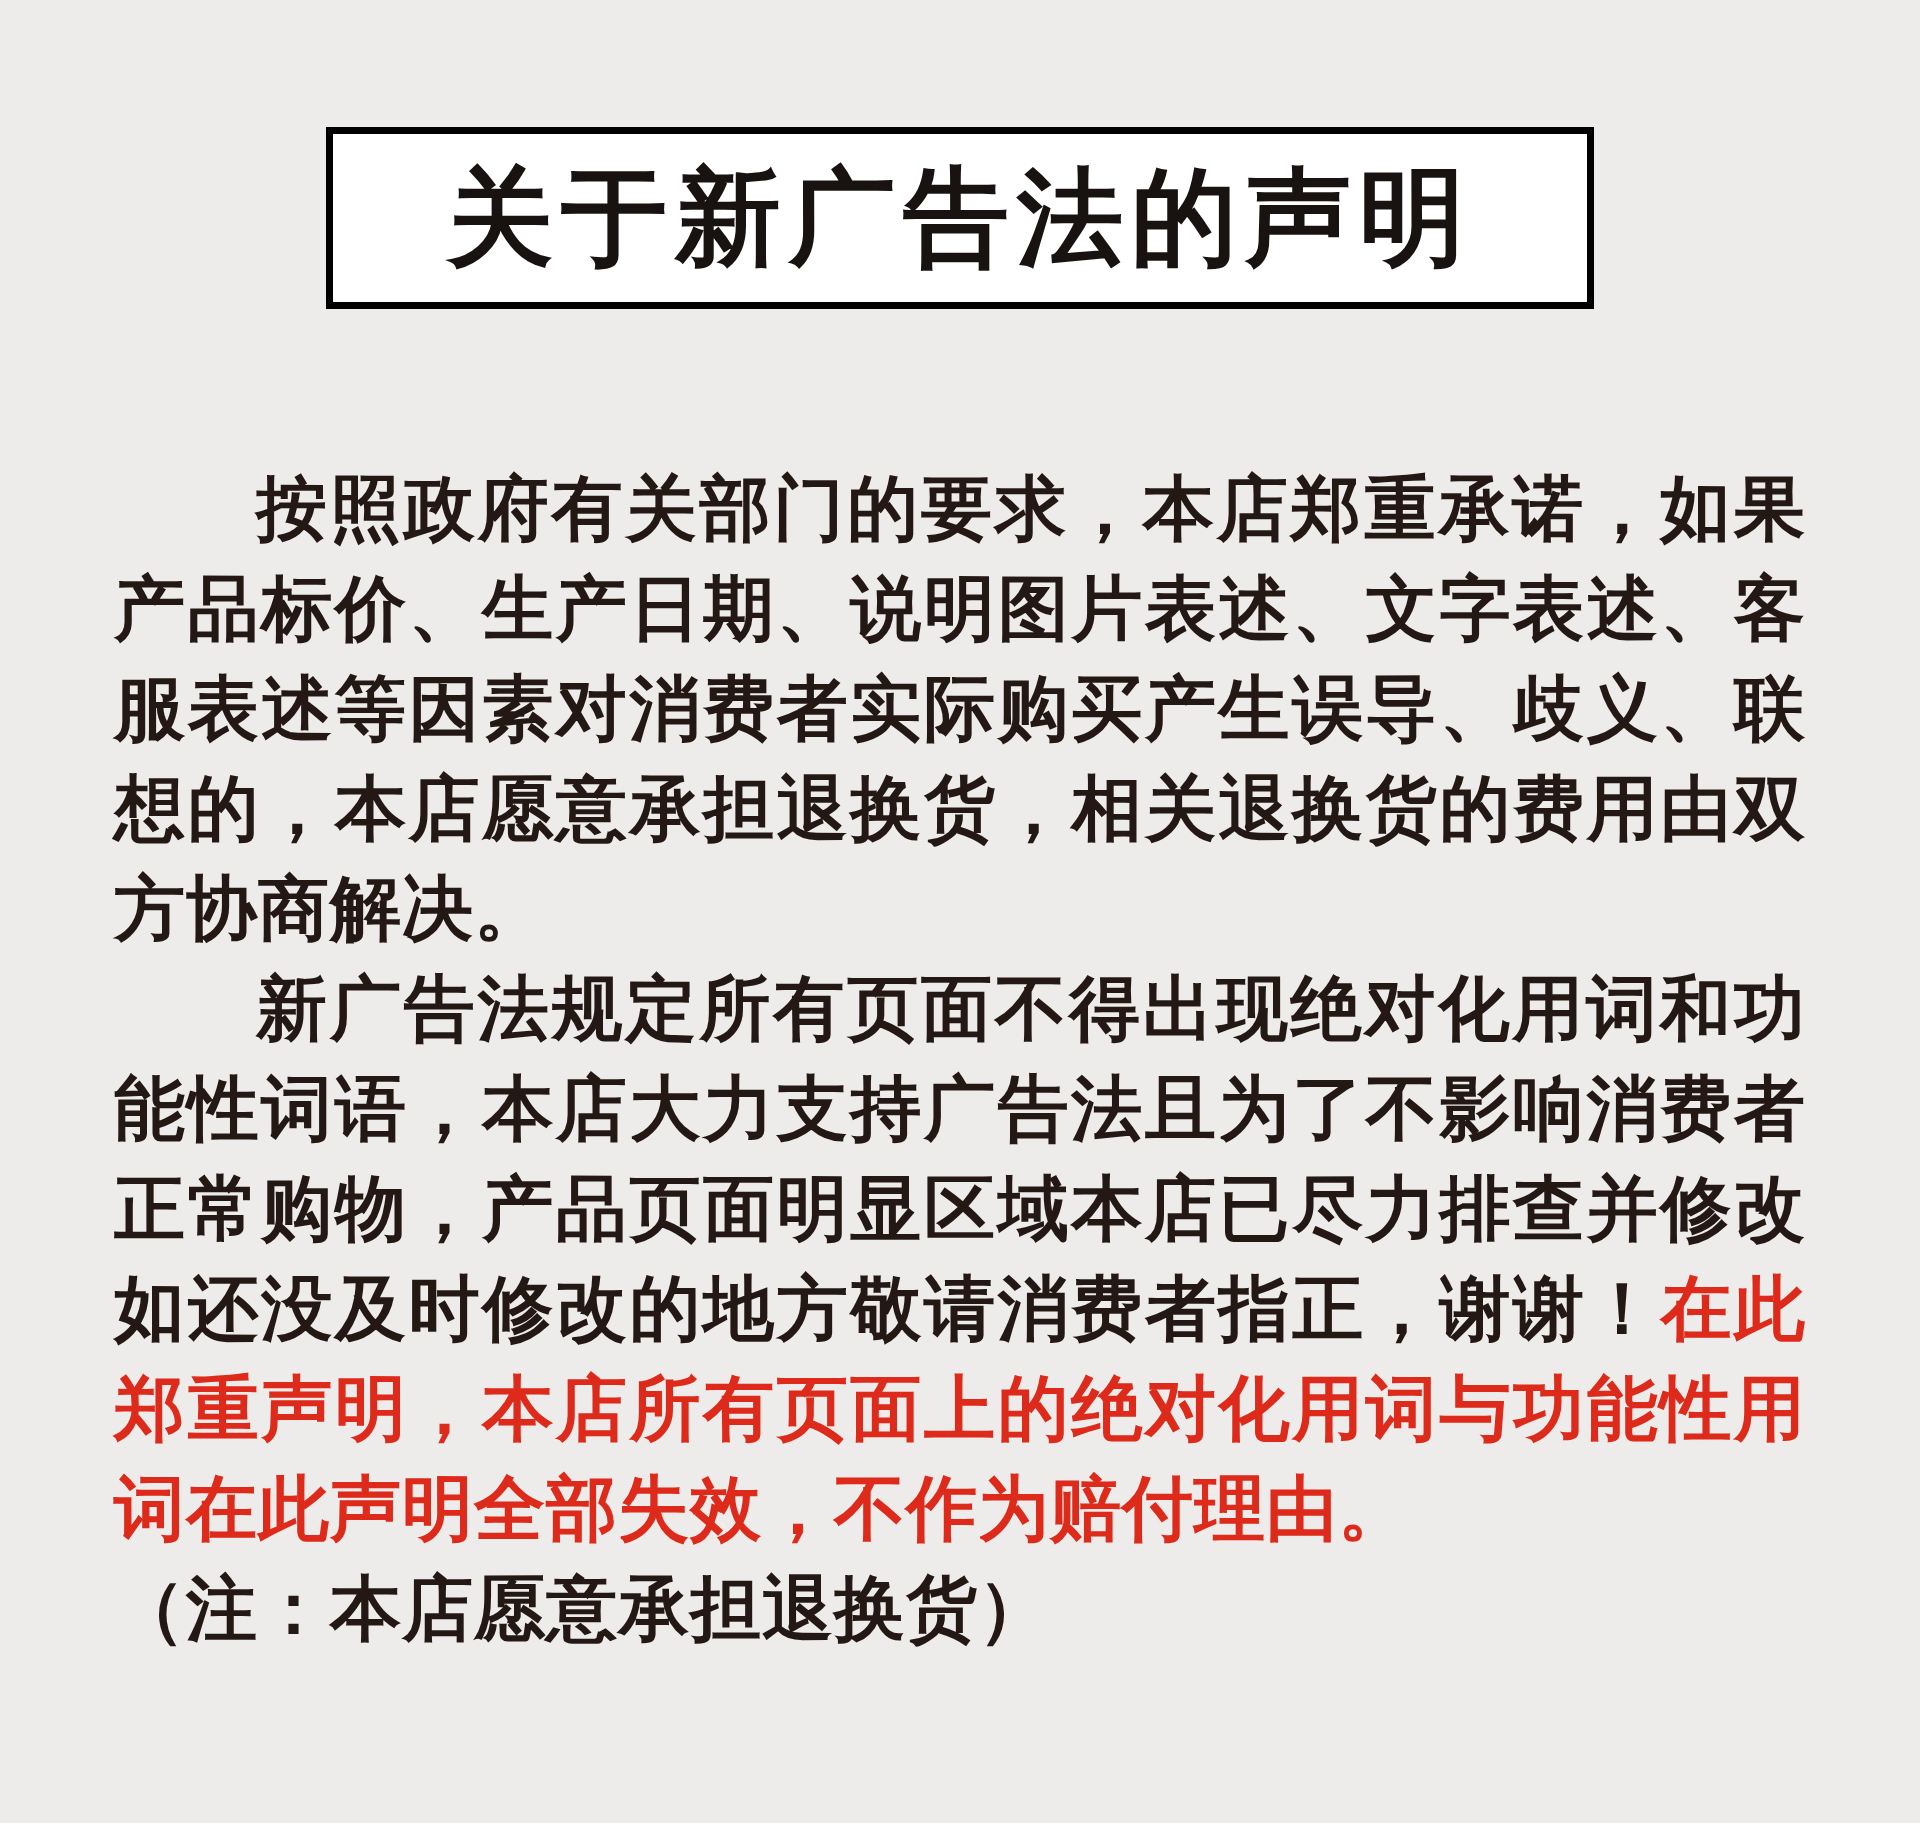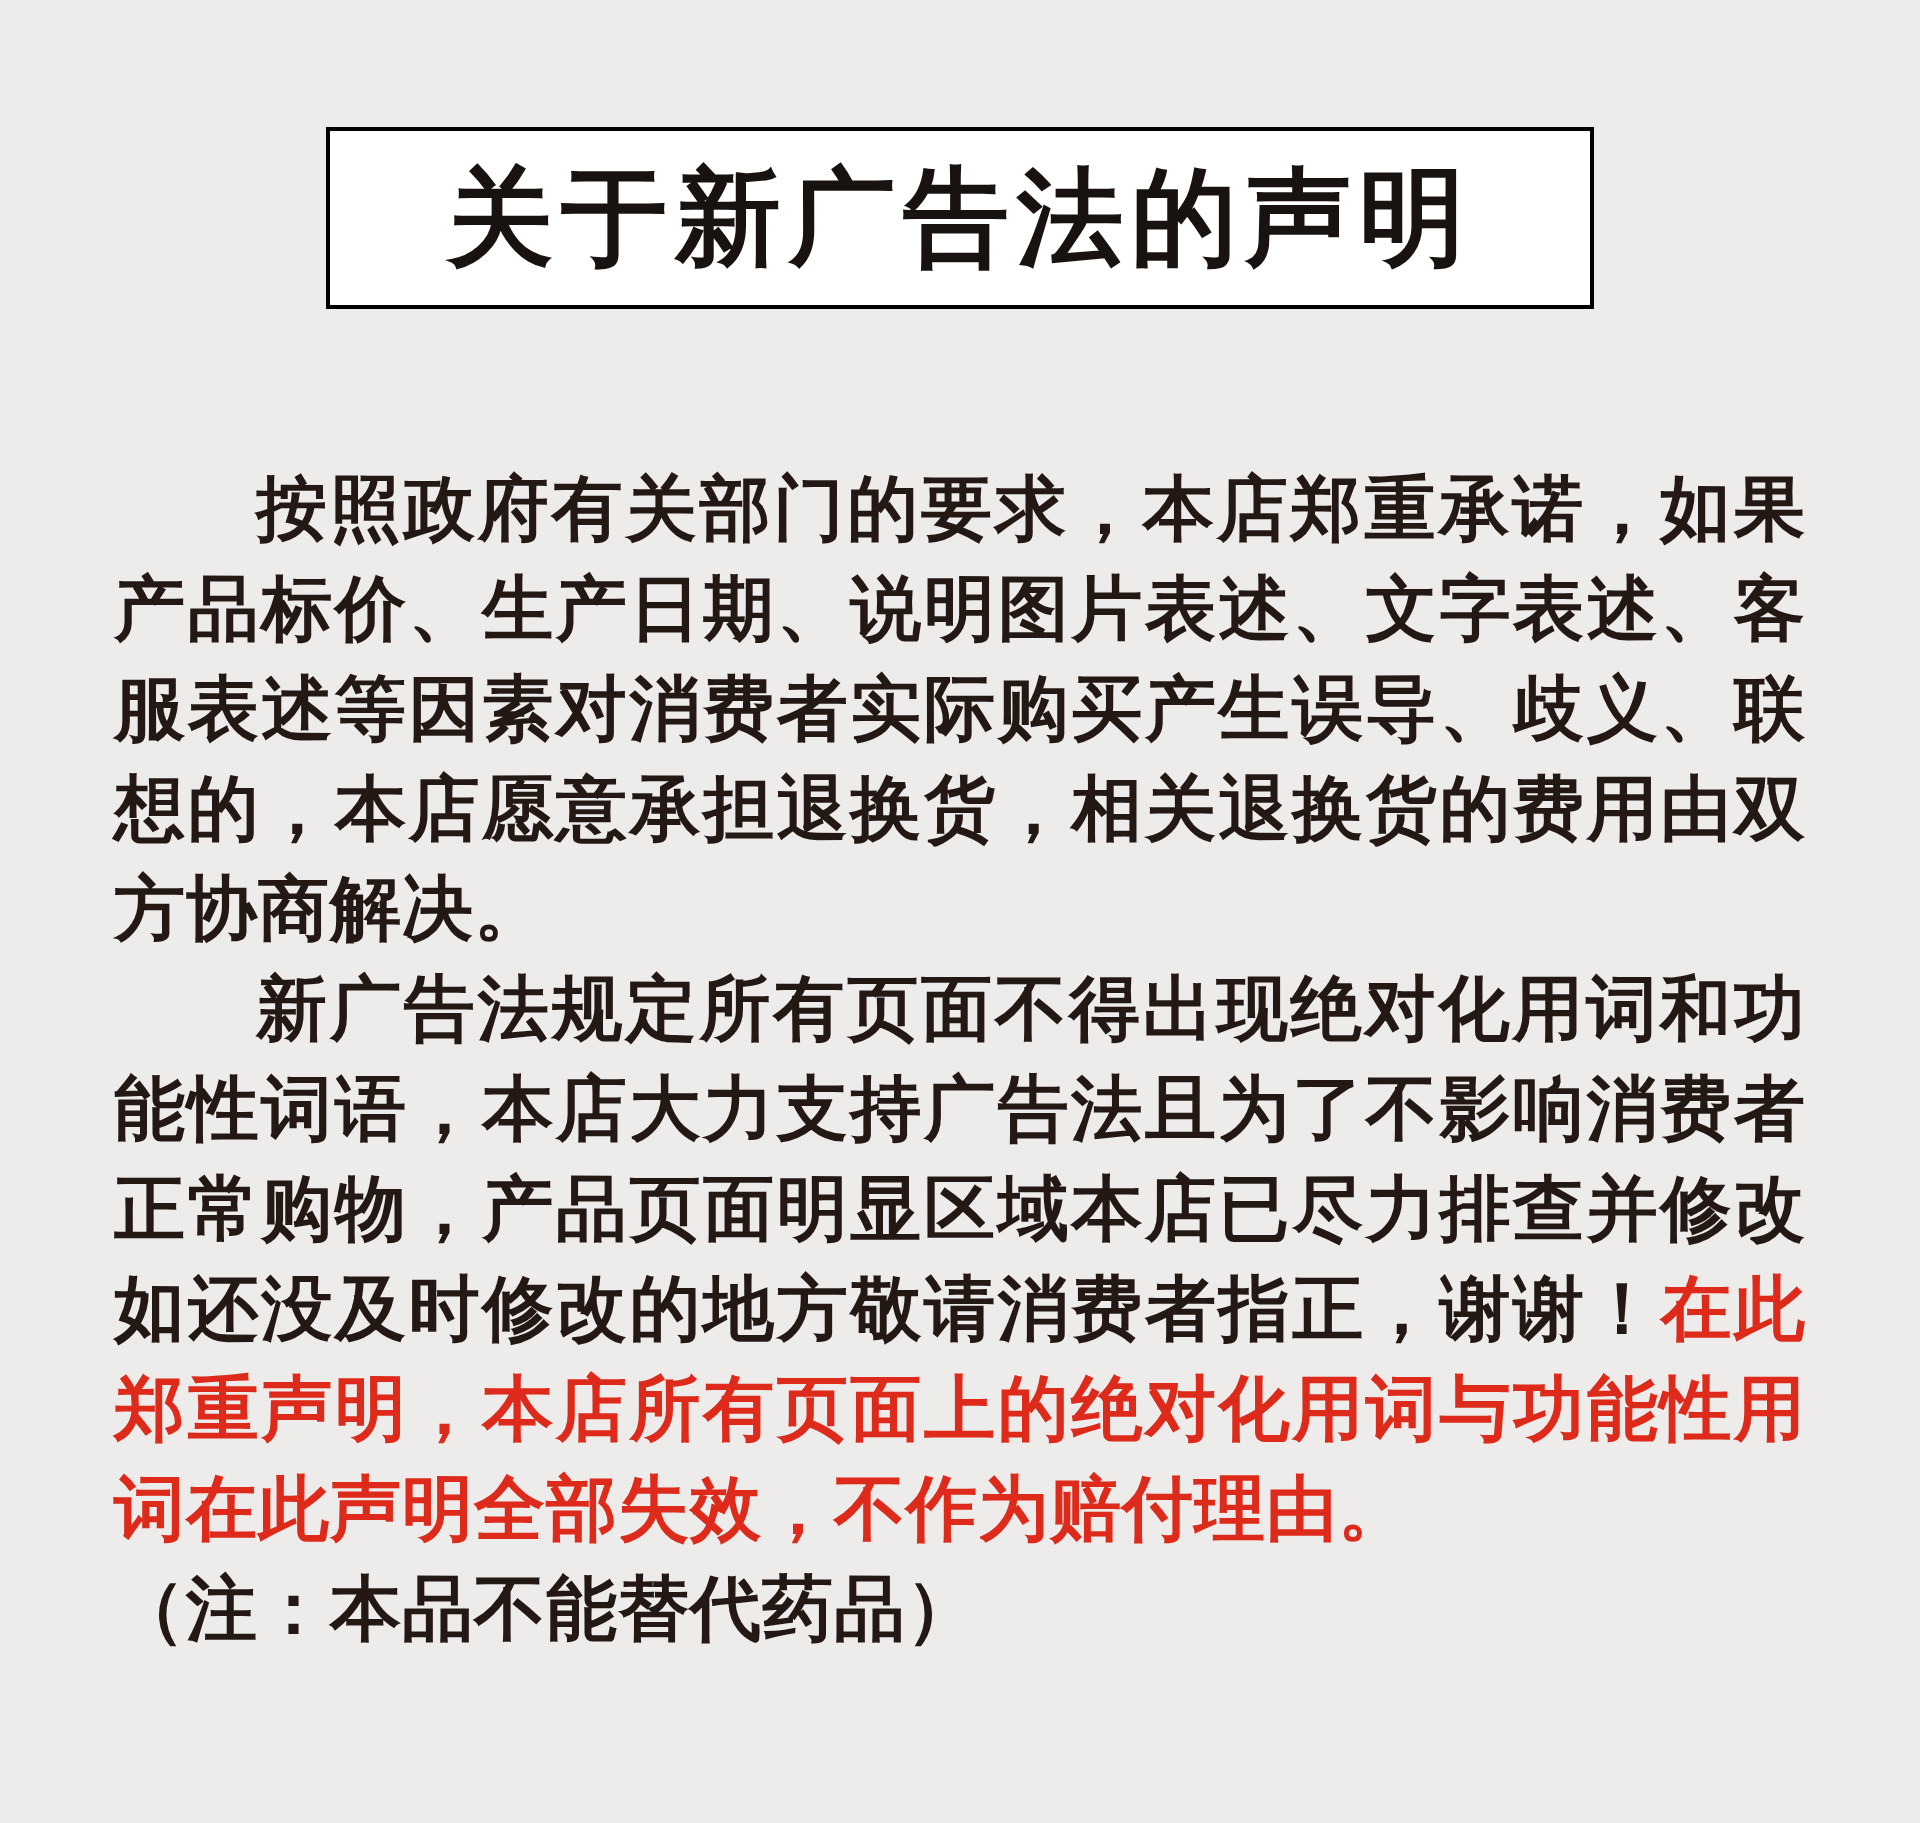--- a/index.html
+++ b/index.html
@@ -11,21 +11,21 @@
     height: 1823px;
     background: #edecea;
     font-family: "Liberation Sans", "DejaVu Sans", sans-serif;
     overflow: hidden;
   }
   .title-box {
     box-sizing: border-box;
     width: 1268px;
     height: 182px;
     margin: 127px auto 0 auto;
-    border: 4px solid #000000;
+    border: 7px solid #000000;
     background: #ffffff;
     display: flex;
     align-items: center;
     justify-content: center;
   }
   .title-text {
     font-size: 106px;
     font-weight: bold;
     color: #181210;
     letter-spacing: 8px;
@@ -65,17 +65,17 @@
   <div class="title-box">
     <div class="title-text">关于新广告法的声明</div>
   </div>
 
   <div class="content">
 
     <p class="para para-2"><span>按照政府有关部门的要求，本店郑重承诺，如果产品标价、生产日期、说明图片表述、文字表述、客服表述等因素对消费者实际购买产生误导、歧义、联想的，本店愿意承担退换货，相关退换货的费用由双方协商解决。</span></p>
 
     <p class="para para-1"><span>新广告法规定所有页面不得出现绝对化用词和功能性词语，本店大力支持广告法且为了不影响消费者正常购物，产品页面明显区域本店已尽力排查并修改如还没及时修改的地方敬请消费者指正，谢谢！</span><span class="red-text">在此郑重声明，本店所有页面上的绝对化用词与功能性用词在此声明全部失效，不作为赔付理由。</span></p>
 
-    <p class="para note-line">（注：本品不能替代药品）</p>
+    <p class="para note-line">（注：本店愿意承担退换货）</p>
 
   </div>
 
 </div>
 
 </body></html>

